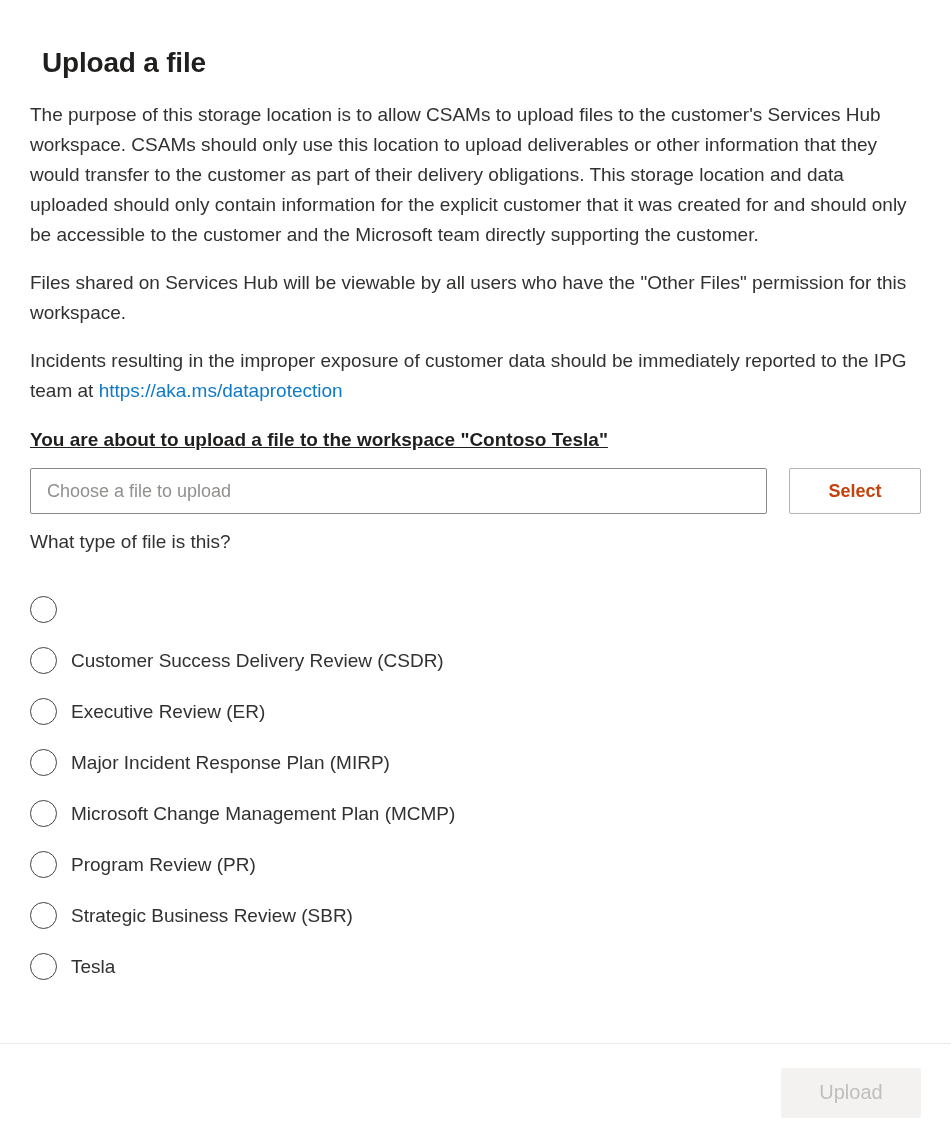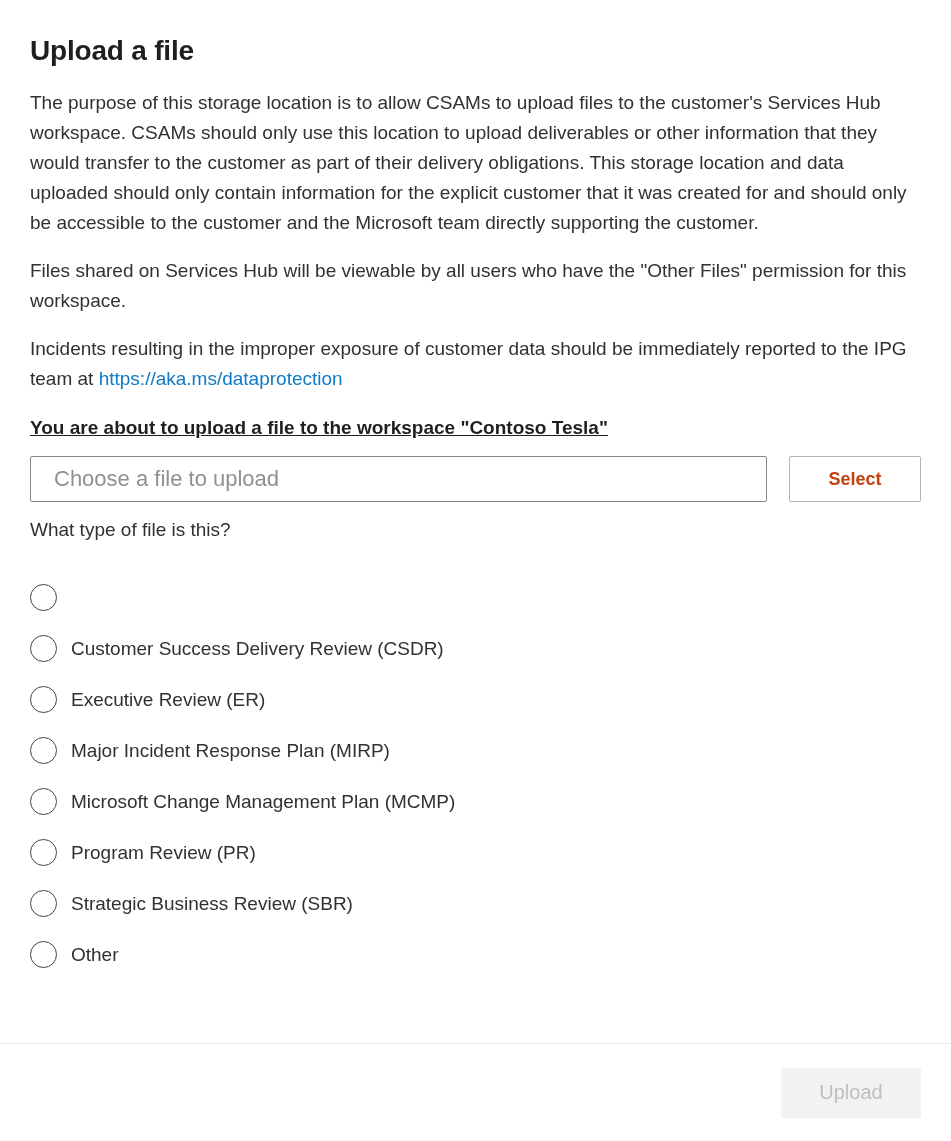--- a/index.html
+++ b/index.html
@@ -34,21 +34,21 @@
   .dialog-header {
     position: relative;
     margin-bottom: 20px;
   }
   .dialog-title {
     font-size: 28px;
     line-height: 34px;
     font-weight: 600;
     color: #201f1e;
     letter-spacing: -0.2px;
-    margin: 0;
+    margin: 12px;
     padding-right: 60px;
   }
   .close-button {
     position: absolute;
     top: -4px;
     right: -7px;
     width: 42px;
     height: 42px;
     display: flex;
     align-items: center;
@@ -90,23 +90,23 @@
     gap: 22px;
     margin-bottom: 14px;
   }
   .file-input {
     flex: 1 1 auto;
     height: 46px;
     box-sizing: border-box;
     border: 1px solid #8a8886;
     border-radius: 2px;
     background: #ffffff;
-    padding: 0 23px;
-    font-family: "Liberation Sans", sans-serif;
-    font-size: 22px;
+    padding: 0 16px;
+    font-family: "Liberation Sans", sans-serif;
+    font-size: 18px;
     color: #323130;
     outline: none;
   }
   .file-input::placeholder { color: #92908e; opacity: 1; }
   .select-button {
     flex: 0 0 132px;
     width: 132px;
     height: 46px;
     box-sizing: border-box;
     border: 1px solid #b6b4b2;
@@ -238,21 +238,21 @@
         <div class="radio-item">
           <span class="radio-mark"></span>
           <span class="radio-label">Program Review (PR)</span>
         </div>
         <div class="radio-item">
           <span class="radio-mark"></span>
           <span class="radio-label">Strategic Business Review (SBR)</span>
         </div>
         <div class="radio-item">
           <span class="radio-mark"></span>
-          <span class="radio-label">Other</span>
+          <span class="radio-label">Tesla</span>
         </div>
       </div>
 
   </div>
 
   <div class="dialog-footer">
     <button class="upload-button" disabled="">Upload</button>
   </div>
 
 </div>

